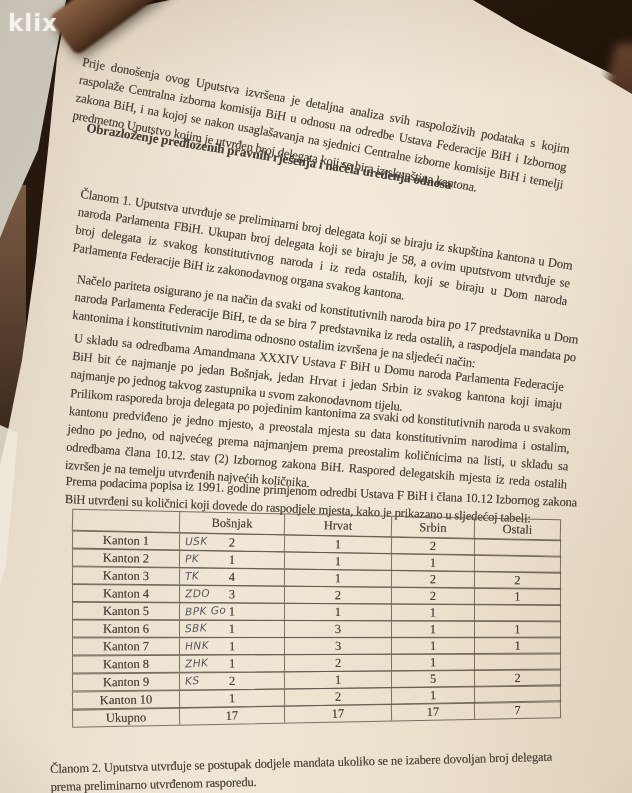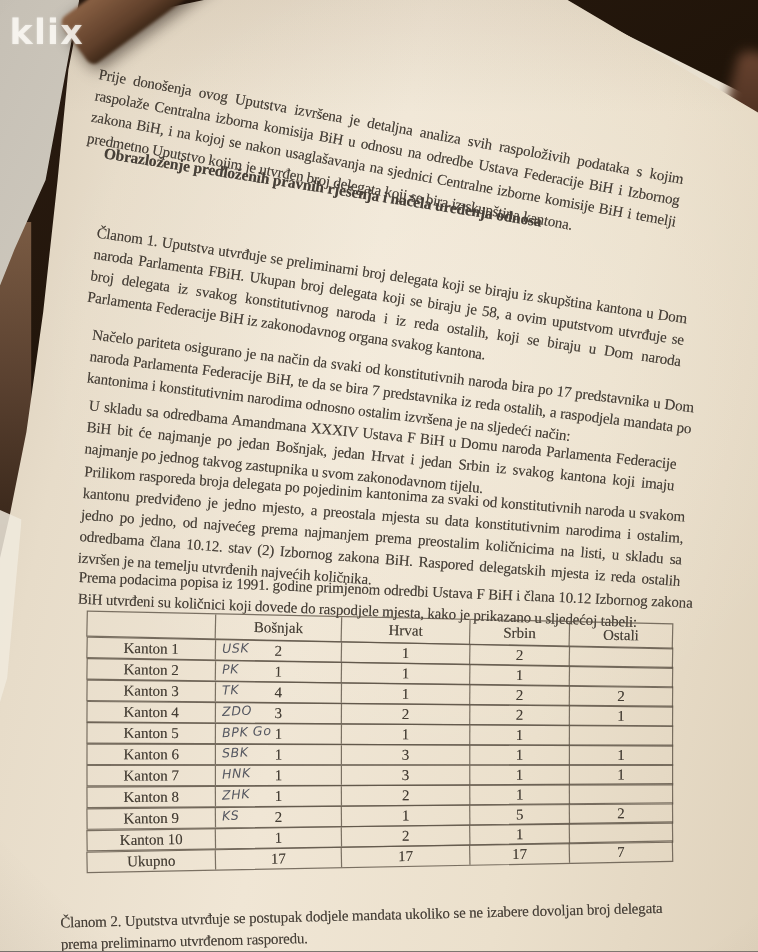--- a/index.html
+++ b/index.html
@@ -73,21 +73,21 @@
   .trow:nth-child(5){transform:rotate(.45deg);}
   .trow:nth-child(6){transform:rotate(.3deg);}
   .trow:nth-child(7){transform:rotate(.1deg);}
   .trow:nth-child(8){transform:rotate(-.1deg);}
   .trow:nth-child(9){transform:rotate(-.35deg);}
   .trow:nth-child(10){transform:rotate(-.6deg);}
   .trow:nth-child(11){transform:rotate(-.85deg);}
   .trow:nth-child(12){transform:rotate(-1.1deg);}
 
   .klix{position:absolute;left:8px;top:10px;font-family:"DejaVu Sans",sans-serif;
-    font-weight:bold;font-size:29px;color:rgba(252,250,245,.8);letter-spacing:1px;
+    font-weight:bold;font-size:23px;color:rgba(252,250,245,.8);letter-spacing:1px;
     text-shadow:0 0 2px rgba(255,255,255,.35);}
 </style>
 </head>
 <body>
 
 <div class="scene">
   <div class="wood-strip"></div>
   <div class="sheet-left"></div>
   <div class="sheet-right"></div>
   <div class="redwood"></div>

